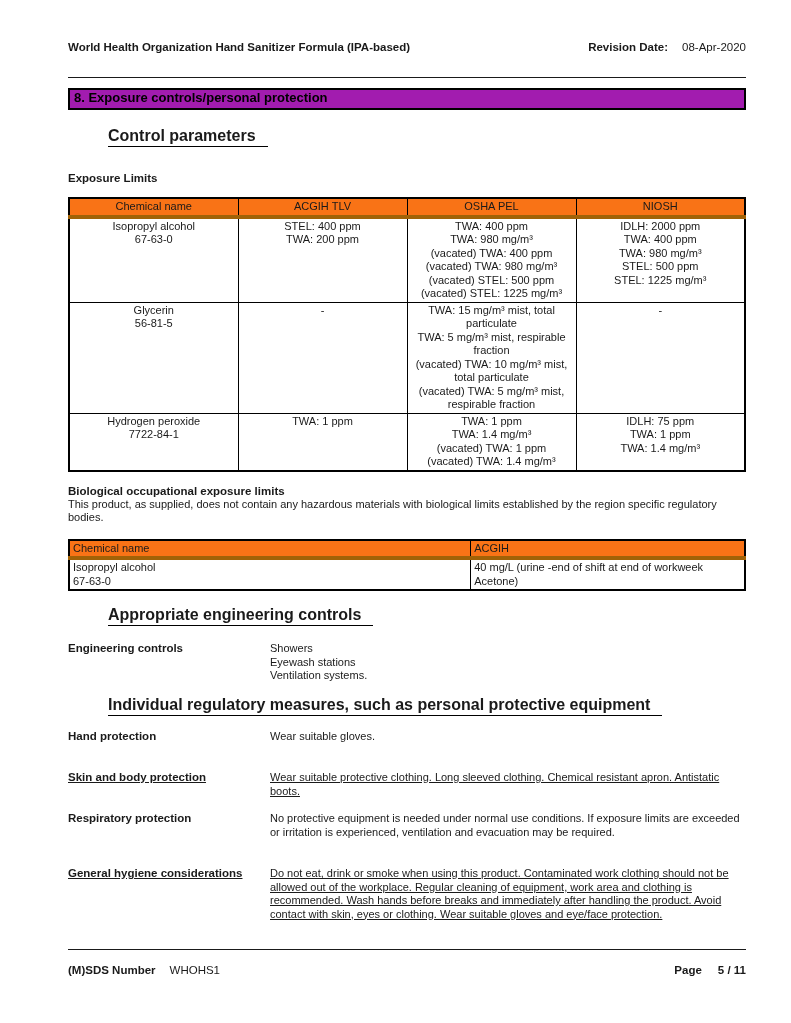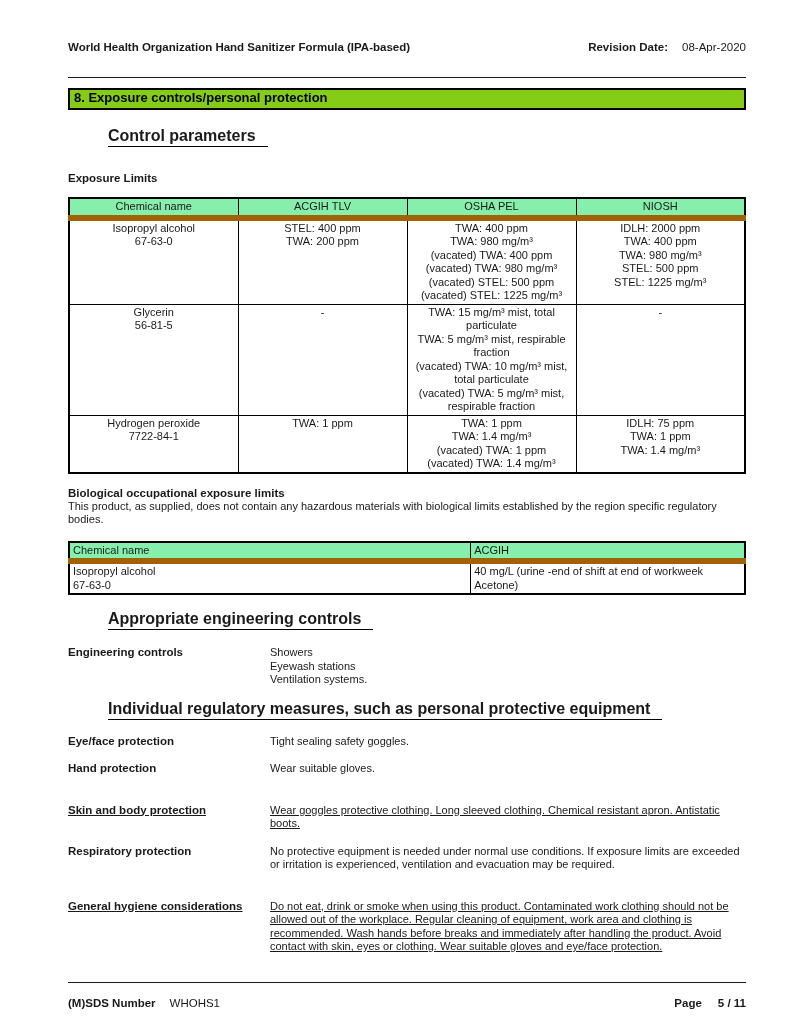--- a/index.html
+++ b/index.html
@@ -35,21 +35,21 @@
   }
   .revision .lbl { font-weight: bold; margin-right: 14px; }
   .rule {
     border: 0;
     border-top: 1.6px solid #1a1a1a;
     margin-top: 22px;
   }
   
   .section-bar {
     margin-top: 10px;
-    background: #84cc16;
+    background: #a21caf;
     border: 2px solid #000;
     font-size: 13px;
     font-weight: bold;
     color: #000;
     padding: 0 4px 2px 4px;
     line-height: 16px;
   }
   
   .h-underline {
     display: inline-block;
@@ -74,23 +74,23 @@
   .tbl { border: 2px solid #000; margin-top: 13px; }
   .tbl th, .tbl td {
     border: 1px solid #000;
     font-size: 11px;
     line-height: 13.5px;
     padding: 1px 3px;
     vertical-align: top;
     white-space: pre-line;
   }
   .tbl th {
-    background: #86efac;
+    background: #f97316;
     font-weight: normal;
-    border-bottom: 6px solid #a16207;
+    border-bottom: 4px solid #a16207;
   }
   .exposure-tbl { width: 678px; }
   .exposure-tbl th, .exposure-tbl td { text-align: center; width: 25%; }
   .bio-tbl { width: 678px; margin-top: 14px; }
   .bio-tbl th, .bio-tbl td { text-align: left; }
   .bio-tbl .col-chem { width: 372px; }
   .bio-tbl .col-acgih { width: 254px; }
   .bio-tbl td { height: 29px; }
   
   .bio-heading { margin-top: 12px; font-size: 11.5px; font-weight: bold; line-height: 14px; }
@@ -225,33 +225,29 @@
     <div class="lv-label">Engineering controls</div>
     <div class="lv-value">Showers
 Eyewash stations
 Ventilation systems.</div>
   </div>
 
   <div class="mt-ipm">
     <span class="h-underline">Individual regulatory measures, such as personal protective equipment</span>
   </div>
 
-  <div class="lv-row mt-15">
-    <div class="lv-label">Eye/face protection</div>
-    <div class="lv-value">Tight sealing safety goggles.</div>
-  </div>
 
   <div class="lv-row mt-14">
     <div class="lv-label">Hand protection</div>
     <div class="lv-value">Wear suitable gloves.</div>
   </div>
 
   <div class="lv-row mt-28">
     <div class="lv-label">Skin and body protection</div>
-    <div class="lv-value">Wear goggles protective clothing. Long sleeved clothing. Chemical resistant apron. Antistatic boots.</div>
+    <div class="lv-value">Wear suitable protective clothing. Long sleeved clothing. Chemical resistant apron. Antistatic boots.</div>
   </div>
 
   <div class="lv-row mt-14">
     <div class="lv-label">Respiratory protection</div>
     <div class="lv-value">No protective equipment is needed under normal use conditions. If exposure limits are exceeded or irritation is experienced, ventilation and evacuation may be required.</div>
   </div>
 
   <div class="lv-row mt-28">
     <div class="lv-label">General hygiene considerations</div>
     <div class="lv-value">Do not eat, drink or smoke when using this product. Contaminated work clothing should not be allowed out of the workplace. Regular cleaning of equipment, work area and clothing is recommended. Wash hands before breaks and immediately after handling the product. Avoid contact with skin, eyes or clothing. Wear suitable gloves and eye/face protection.</div>

